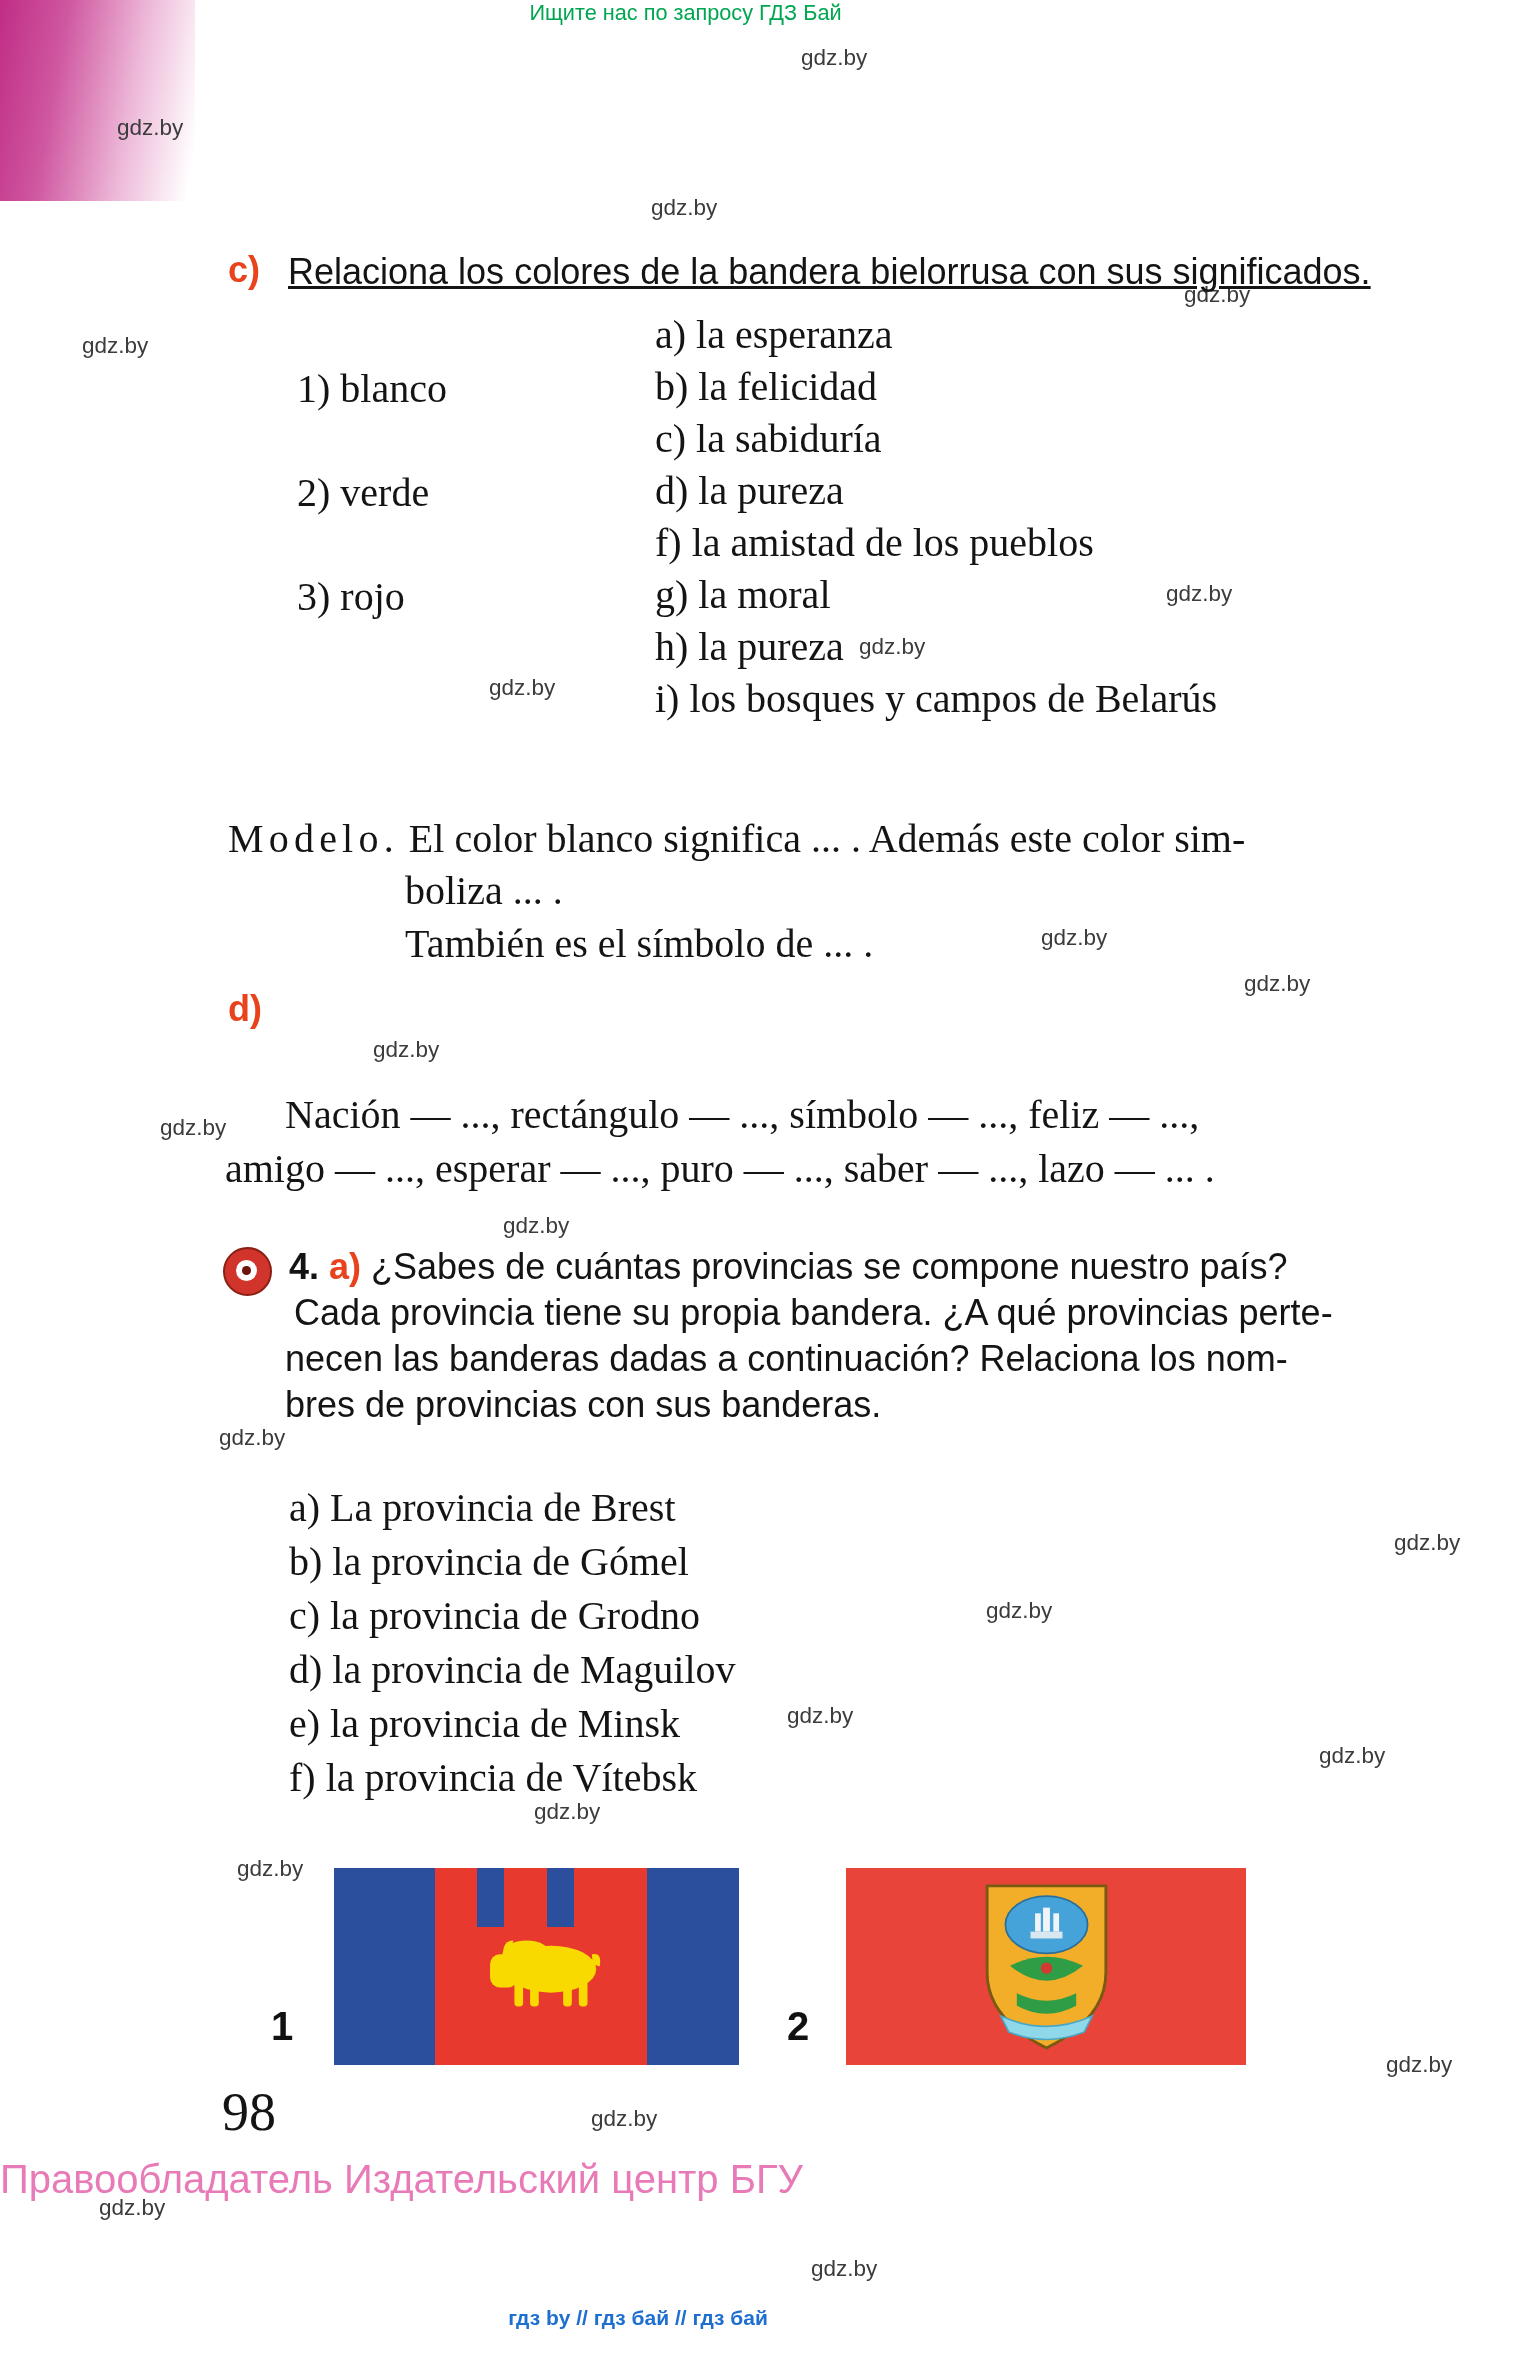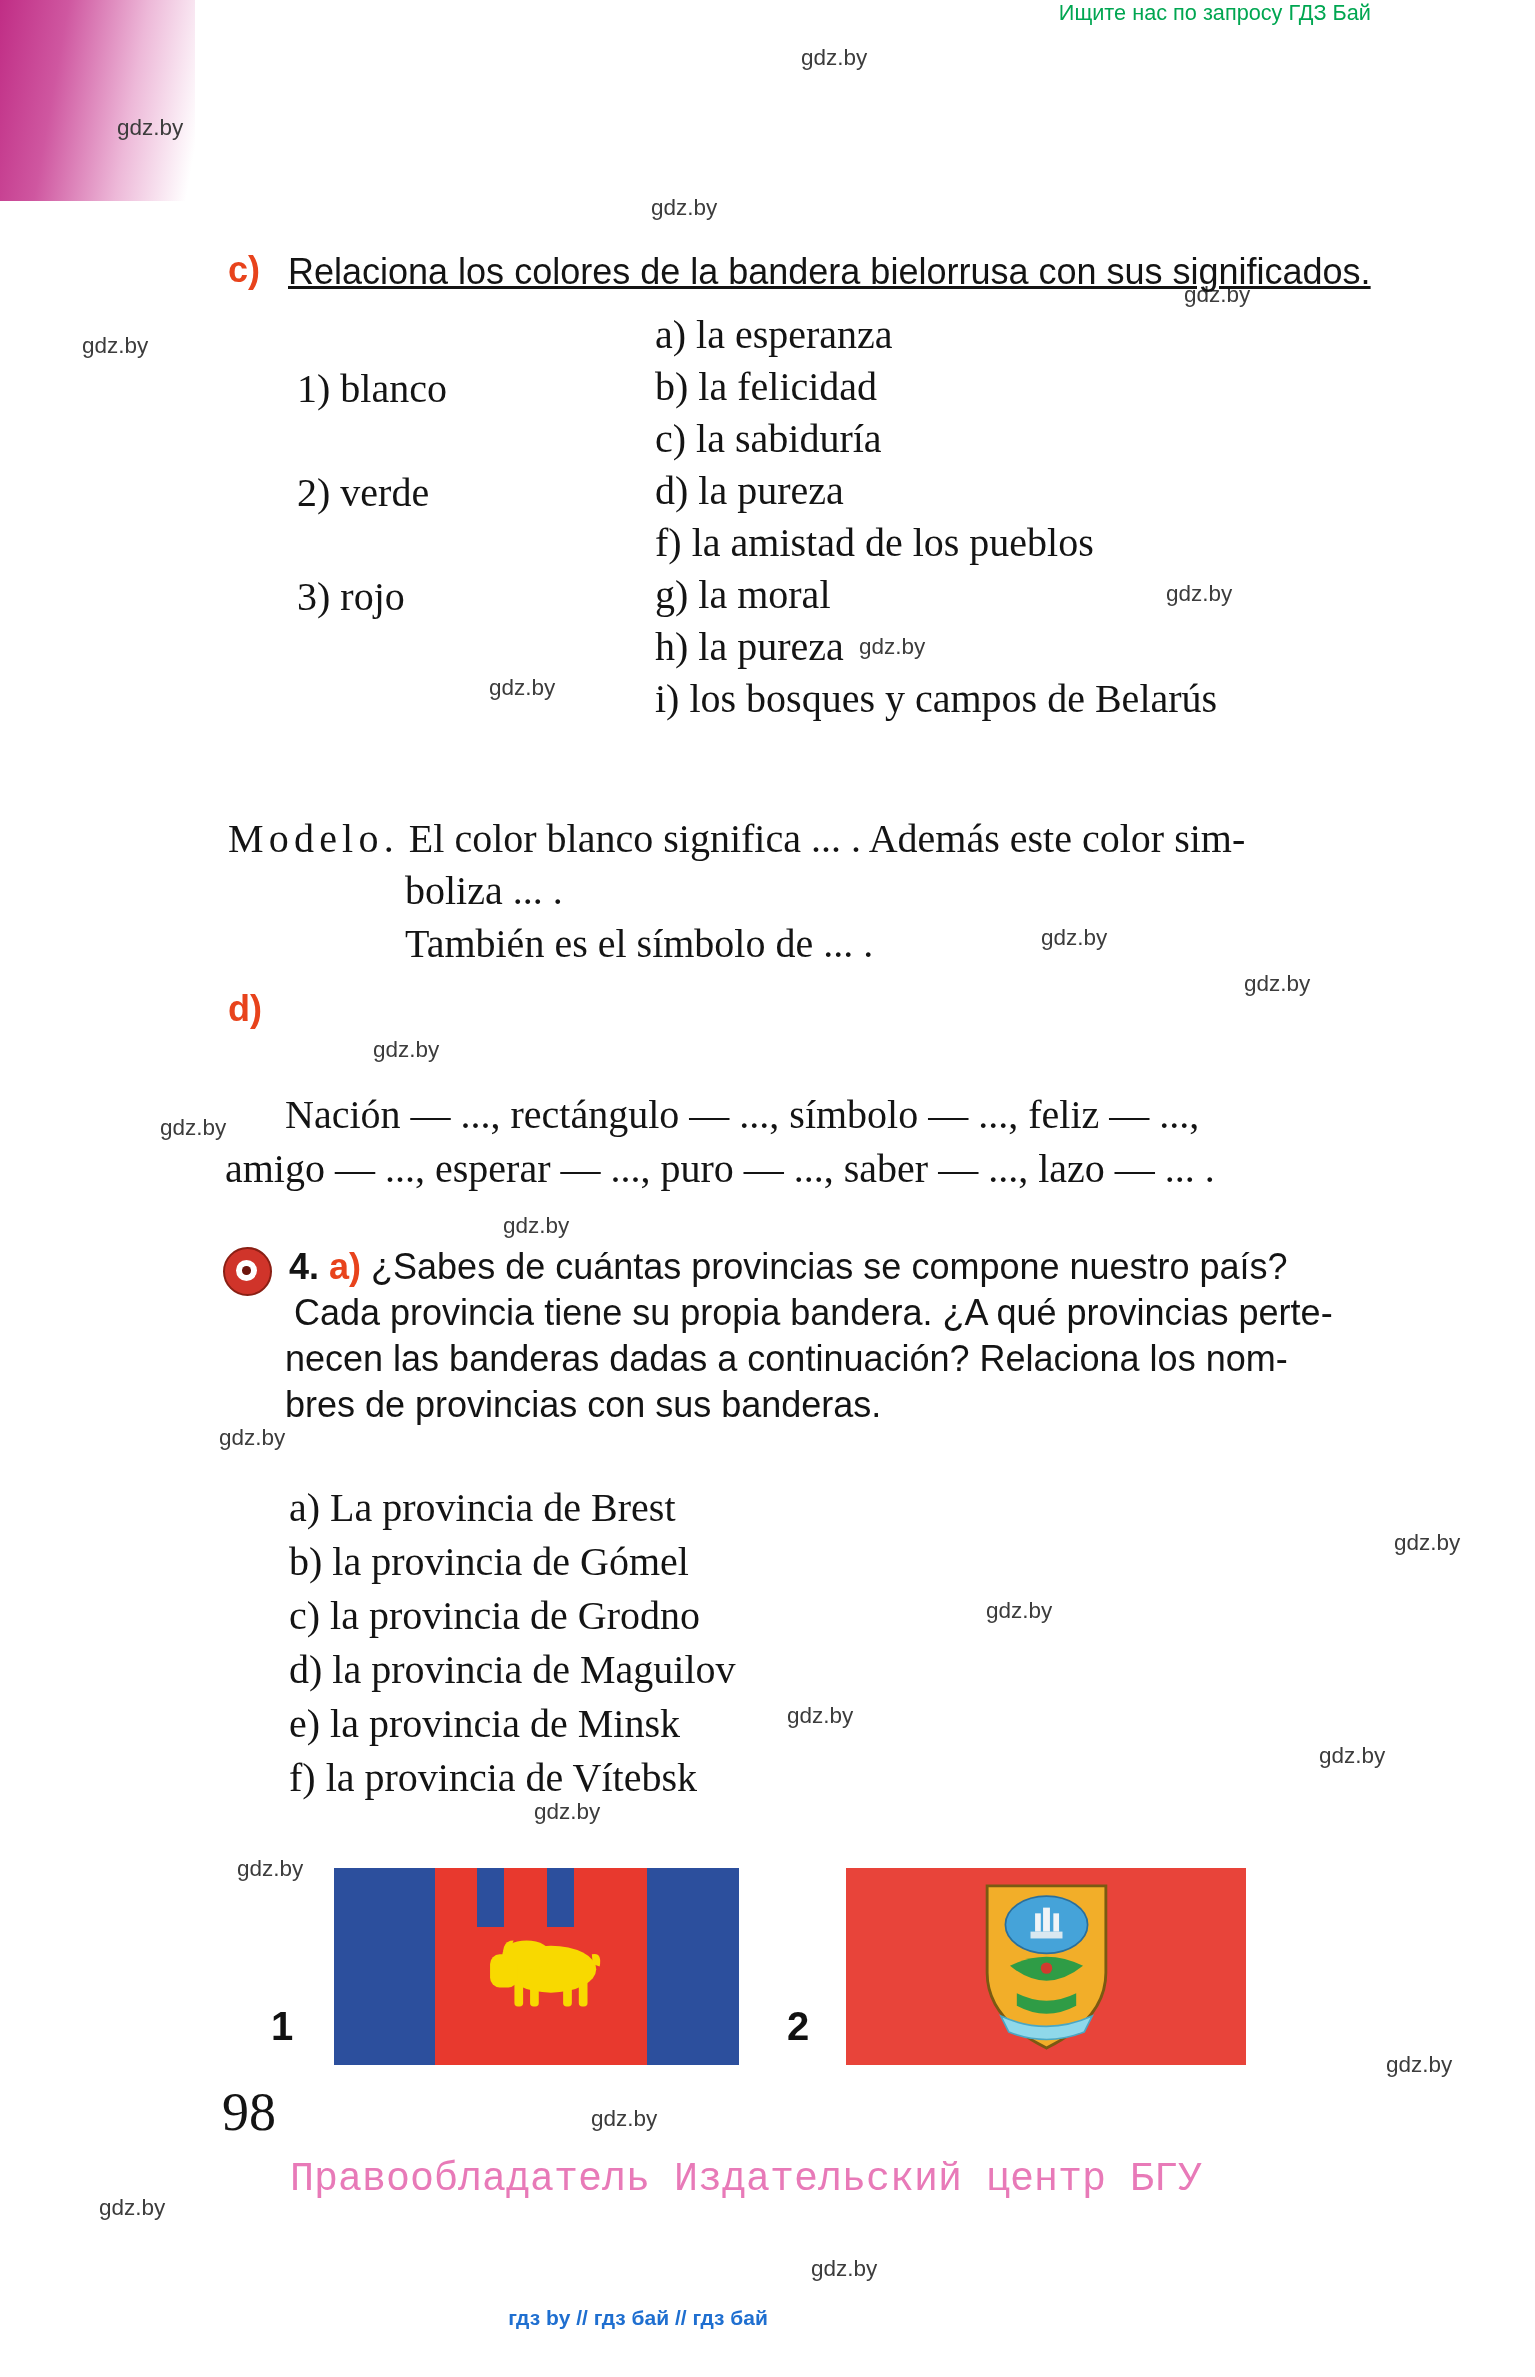--- a/index.html
+++ b/index.html
@@ -13,21 +13,21 @@
   .sans  { font-family:"Liberation Sans", sans-serif; font-size:36px; line-height:1.28; }
   .wm {
     position:absolute; font-family:"Liberation Sans", sans-serif;
     font-size:22.5px; color:#3c3c3c; white-space:nowrap;
   }
   .red-label {
     color:#e8431c; font-weight:bold;
     font-family:"Liberation Sans", sans-serif; font-size:36px;
   }
   .top-banner {
-    left:0; top:6; width:1371px; text-align:right;
+    left:0; top:6; width:1371px; text-align:center;
     font-family:"Liberation Sans", sans-serif; font-size:21.7px; color:#00a651;
   }
   .pink-corner {
     position:absolute; left:0; top:47; width:195px; height:201px;
     background:linear-gradient(100deg,#c02d85 0%,#cf57a0 30%,#edb8d8 65%,#ffffff 96%);
   }
   .meanings div { height:52px; }
   .provinces div { height:54px; }
   .modelo-label { letter-spacing:5.2px; }
   
@@ -37,22 +37,22 @@
   .flag1 .merlon { position:absolute; top:0; width:27px; height:59px; background:#2c4f9d; }
   .flag1 .bison { position:absolute; left:131px; top:62px; width:158px; height:87px; }
   .flag2 { position:absolute; left:846px; top:1868px; width:400px; height:197px; background:#e8443a; }
   .flag2 .coat { position:absolute; left:132px; top:9.5px; width:137px; height:178px; }
   .flag-num { font-family:"Liberation Sans", sans-serif; font-size:40px; font-weight:bold; color:#111; }
   
   .cd { position:absolute; left:223px; top:1247px; width:49px; height:49px;
         border-radius:50%; background:#d0342a; border:2.6px solid #8a1f14; }
   .cd-ring { position:absolute; left:11.3px; top:11.3px; width:21px; height:21px; border-radius:50%; background:#ffffff; }
   .cd-core { position:absolute; left:17.3px; top:17.3px; width:8.7px; height:8.7px; border-radius:50%; background:#6d150d; }
-  .publisher { left:0; top:2157px; width:1492px; text-align:center;
-               font-family:Liberation Mono, monospace; font-size:40px; color:#e87ab8; }
+  .publisher { left:0; top:2157px; width:1492px; text-align:left;
+               font-family:Liberation Sans, sans-serif; font-size:40px; color:#e87ab8; }
   .footer-links { left:0; top:2306px; width:1276px; text-align:center;
                   font-family:"Liberation Sans", sans-serif; font-size:21px; color:#1f6fd0; font-weight:bold; }
   .pagenum { font-size:54px; }
 </style>
 </head>
 <body>
 
 <div class="page">
 
   <div class="abs top-banner">Ищите нас по запросу ГДЗ Бай</div>

